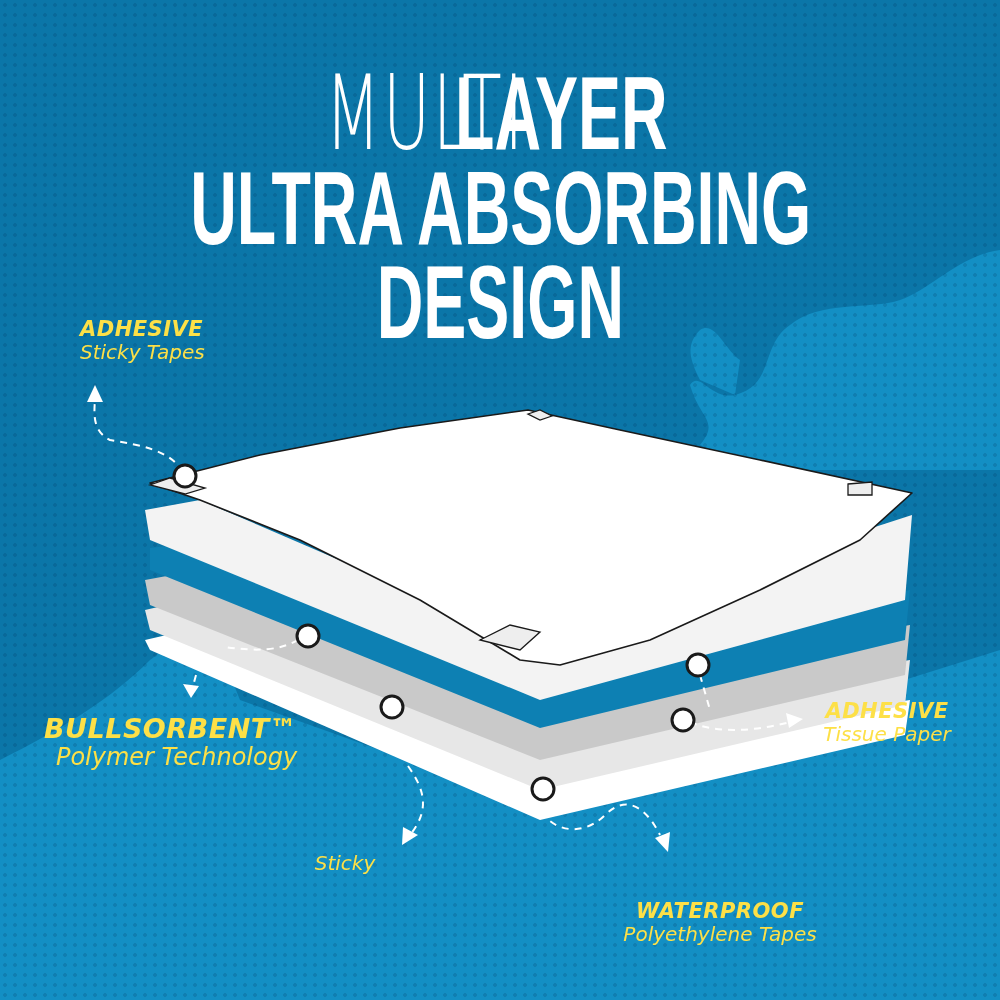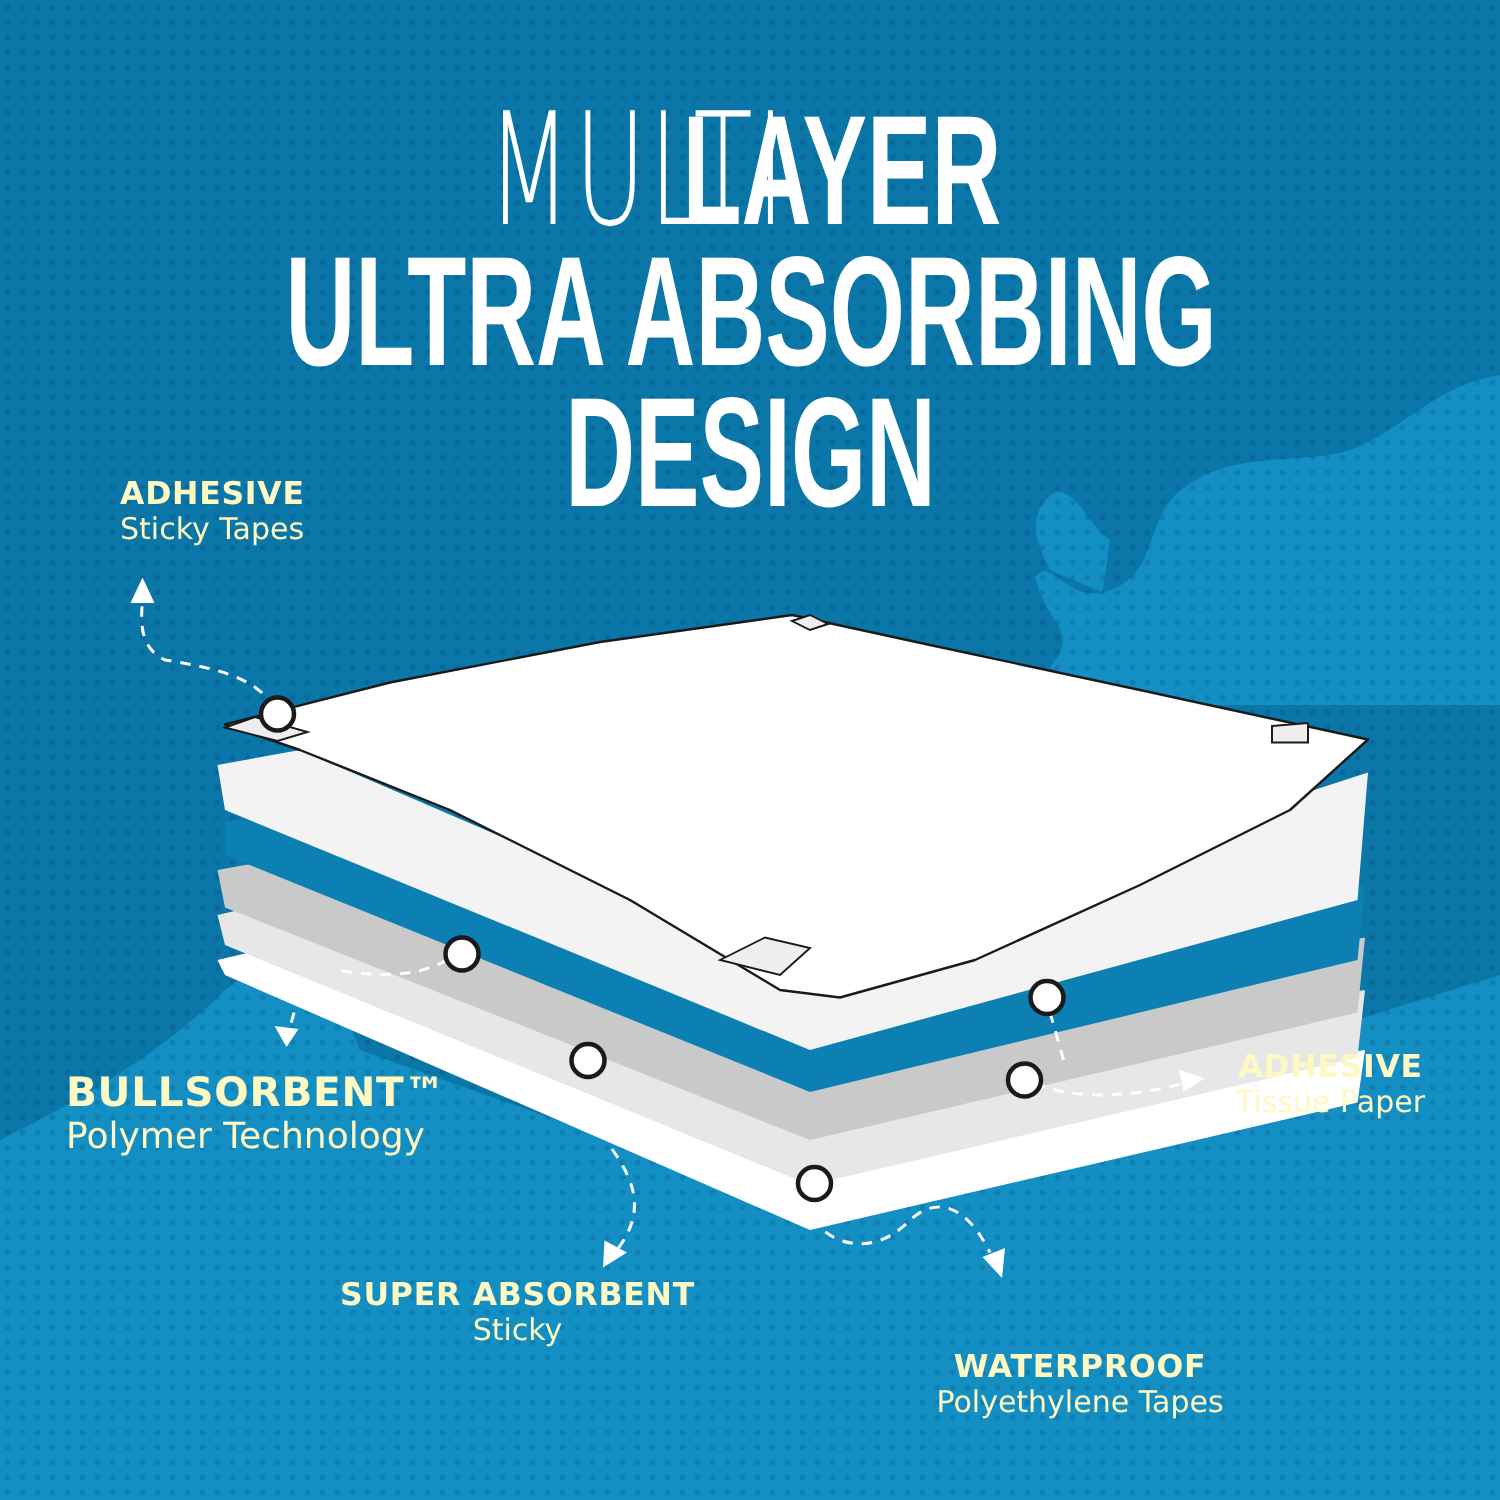--- a/index.html
+++ b/index.html
@@ -9,21 +9,21 @@
     background-image: radial-gradient(circle, rgba(0,40,80,0.16) 1.6px, transparent 2.2px);
     background-size: 10px 10px; pointer-events:none; }
   .title { position:absolute; left:0; width:1000px; text-align:center; color:#fff; }
   .title-line1 { top:52px; height:110px; }
   .title-multi { font-family:"DejaVu Sans", sans-serif; font-weight:300; font-size:104px; letter-spacing:4px; display:inline-block; transform:scaleX(0.62); transform-origin:right center; vertical-align:baseline; margin-right:-70px; }
   .title-layer { font-family:"Liberation Sans", sans-serif; font-weight:700; font-size:104px; display:inline-block; transform:scaleX(0.62); transform-origin:left center; vertical-align:baseline; }
   .title-line2, .title-line3 { font-family:"Liberation Sans", sans-serif; font-weight:700; font-size:104px; line-height:104px; }
   .title-line2 { top:156px; }
   .title-line3 { top:250px; }
   .title-line2 span, .title-line3 span { display:inline-block; transform:scaleX(0.62); transform-origin:center; white-space:nowrap; }
-  .callout { position:absolute; color:#fef9c3; text-align:left; line-height:1.1; }
+  .callout { position:absolute; color:#fde047; text-align:left; line-height:1.1;font-style:italic; }
   .callout .head { font-family:"DejaVu Sans", sans-serif; font-weight:700; font-size:21px; letter-spacing:0.5px; }
   .callout .sub { font-family:"DejaVu Sans", sans-serif; font-size:20px; }
   .callout.center { text-align:center; }
   .callout.big .head { font-size:27px; }
   .callout.big .sub { font-size:24px; }
   svg.art { position:absolute; left:0; top:0; }
 </style>
 </head>
 <body>
 
@@ -87,27 +87,26 @@
     <circle cx="683" cy="720" r="11"></circle>
     <circle cx="543" cy="789" r="11"></circle>
   </g>
 </svg>
 
 <div class="callout" style="left:80px; top:318px;">
   <div class="head">ADHESIVE</div>
   <div class="sub">Sticky Tapes</div>
 </div>
 
-<div class="callout big" style="left:44px; top:714px;">
+<div class="callout big" style="left:44px; top:714px;text-align:right;">
   <div class="head">BULLSORBENT™</div>
   <div class="sub">Polymer Technology</div>
 </div>
 
 <div class="callout center" style="left:210px; top:852px; width:270px;">
-  <div class="head">SUPER ABSORBENT</div>
   <div class="sub">Sticky</div>
 </div>
 
 <div class="callout center" style="left:600px; top:900px; width:240px;">
   <div class="head">WATERPROOF</div>
   <div class="sub">Polyethylene Tapes</div>
 </div>
 
 <div class="callout center" style="left:812px; top:700px; width:150px;">
   <div class="head">ADHESIVE</div>

